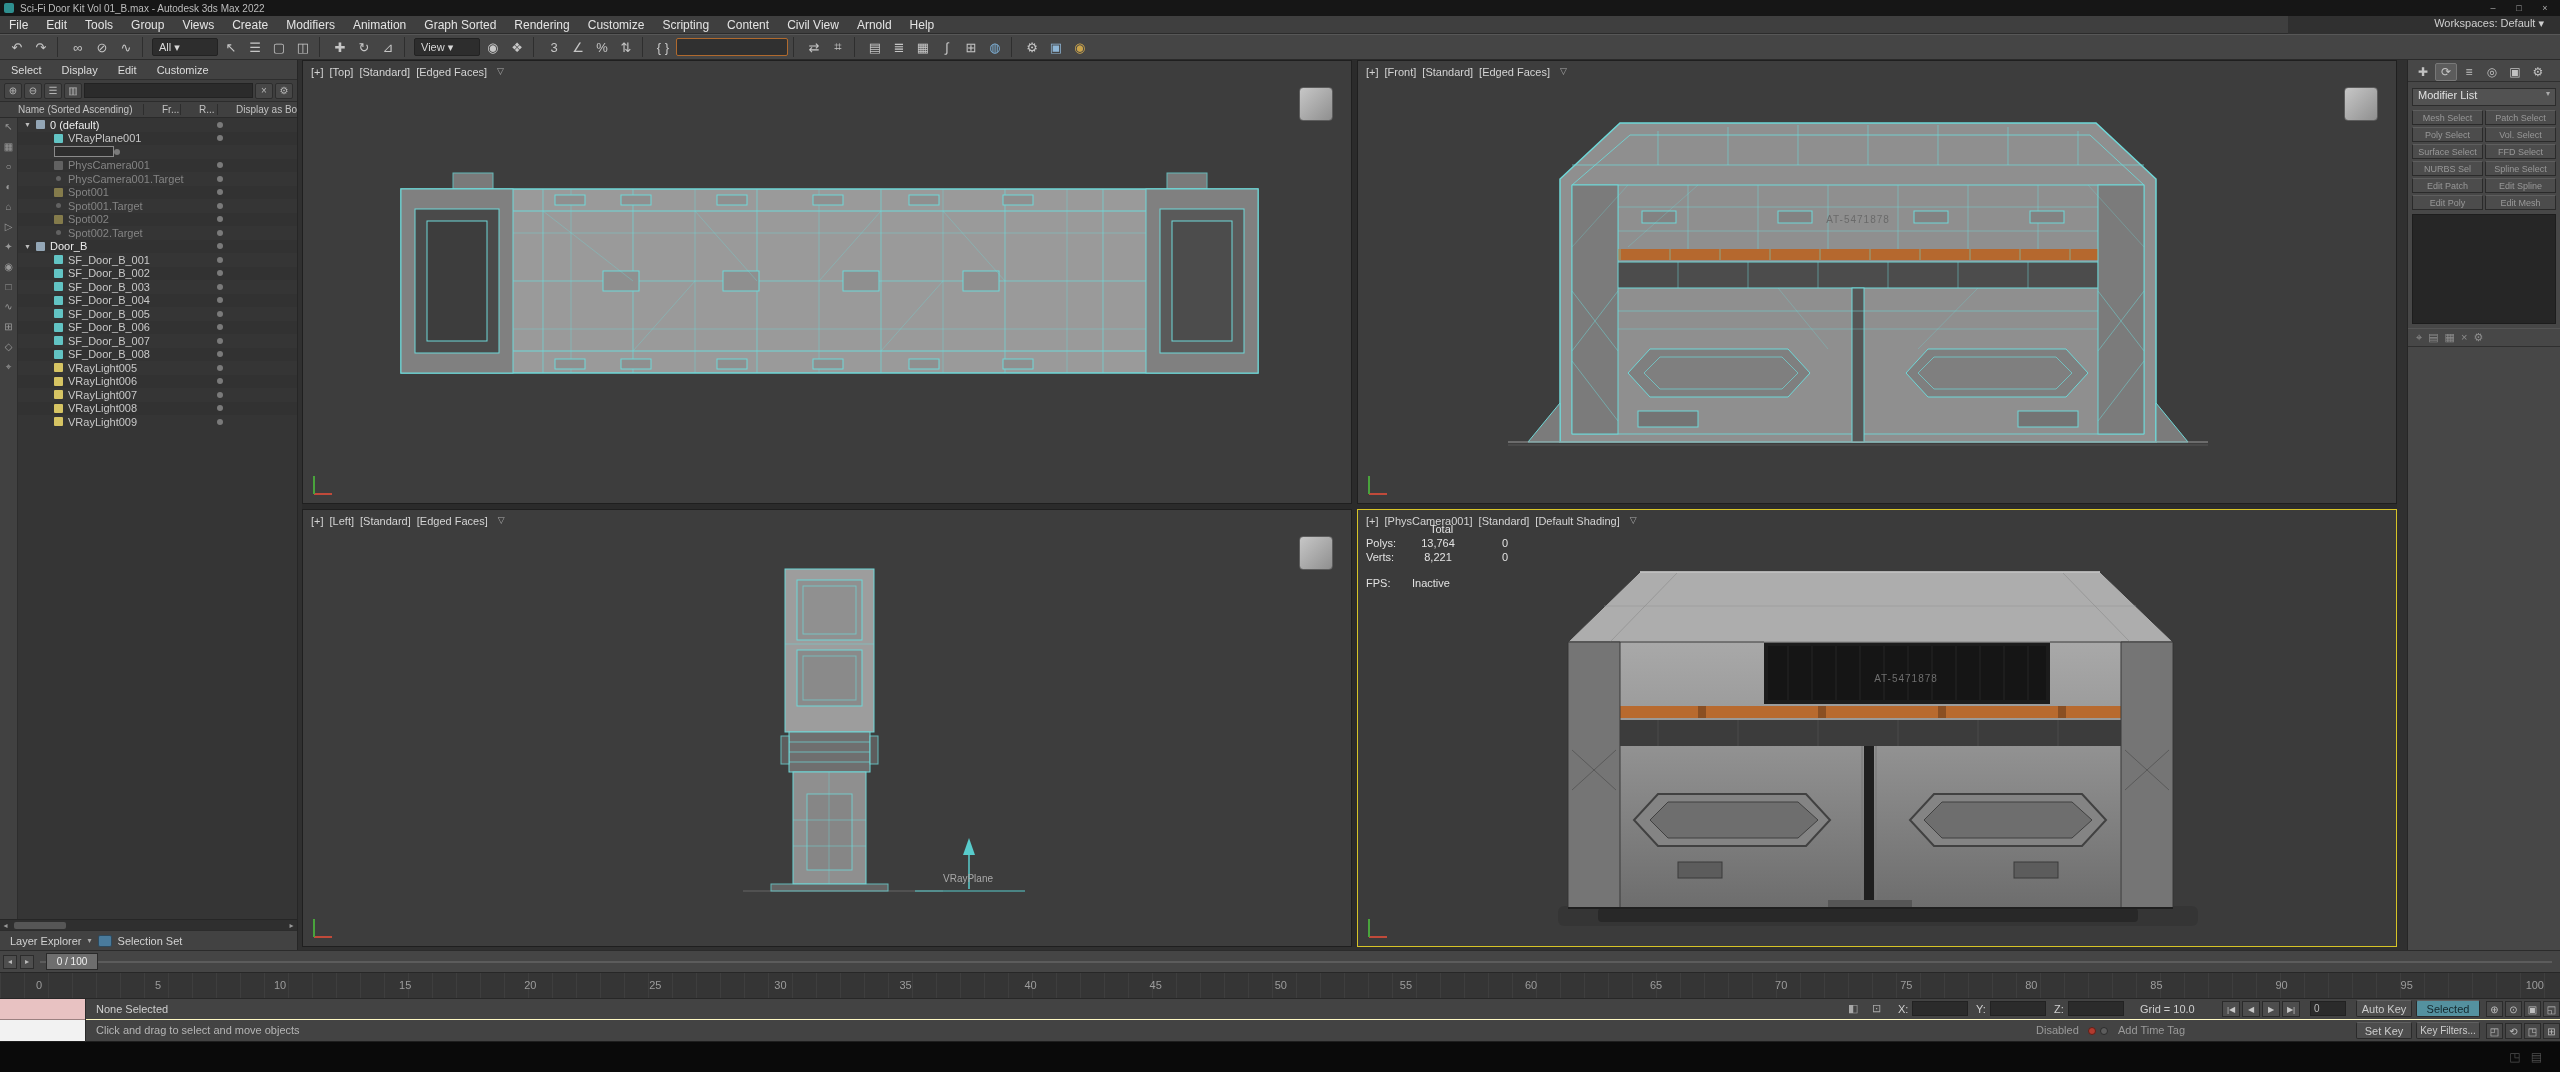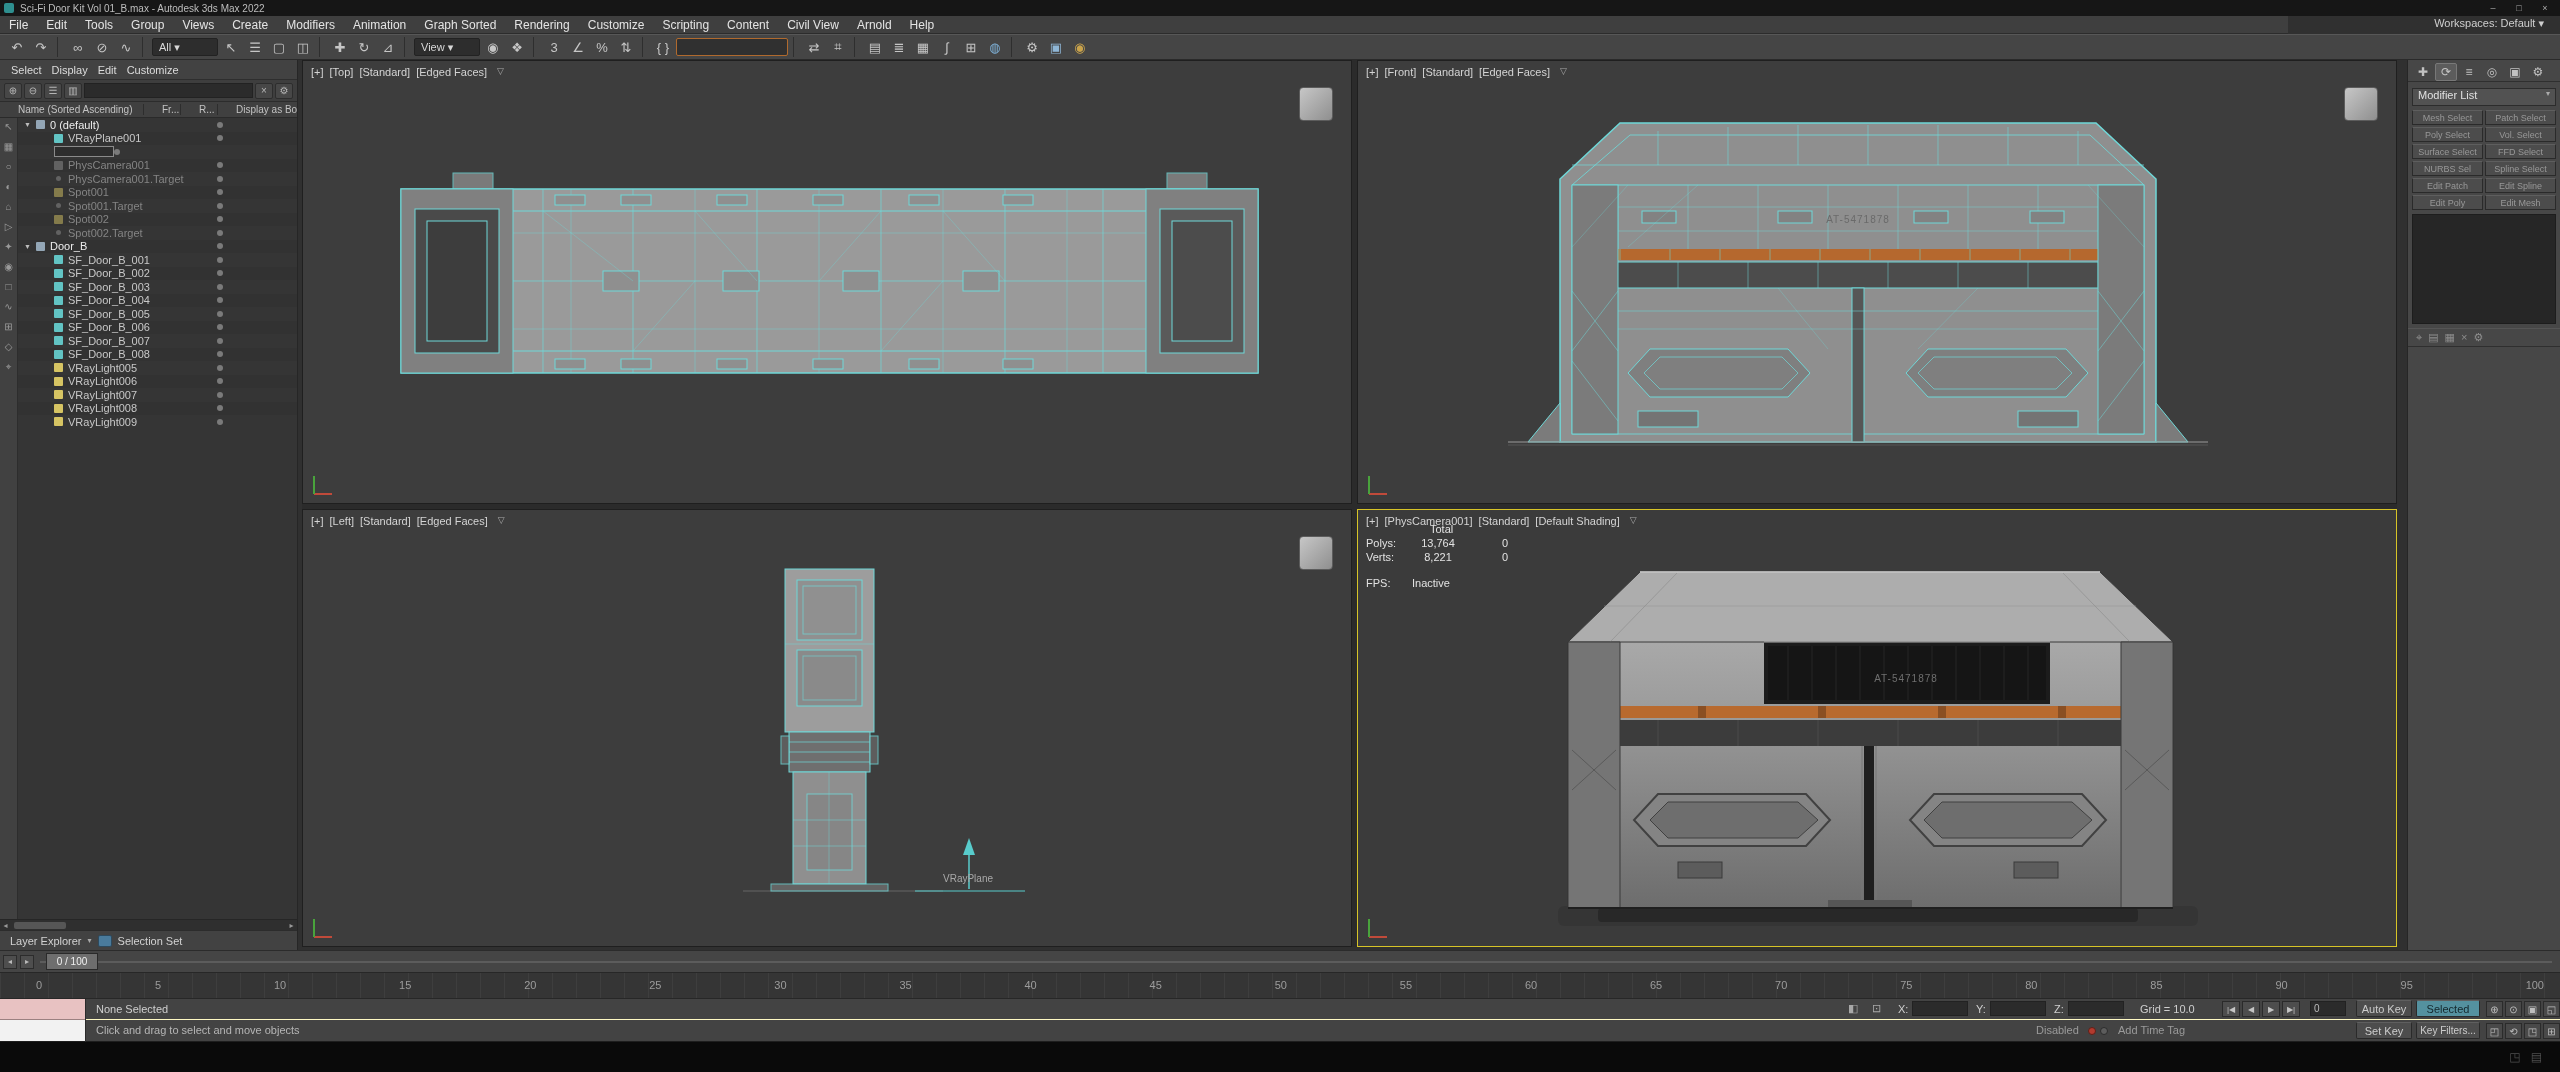--- a/index.html
+++ b/index.html
@@ -17,21 +17,21 @@
   #workspaces{position:absolute;right:16px;top:17px;font-size:11px;color:#cfcfcf}
   
   #toolbar{left:0;top:34px;width:2560px;height:26px;background:#454545;border-top:1px solid #575757;border-bottom:1px solid #2a2a2a;display:flex;align-items:center;padding-left:6px;gap:2px}
   .tb{min-width:22px;height:22px;display:flex;align-items:center;justify-content:center;color:#c6c6c6;font-size:13px;border-radius:2px}
   .tb.combo{min-width:66px;height:18px;background:#2d2d2d;border:1px solid #222;font-size:11px;justify-content:flex-start;padding:0 6px;color:#d8d8d8}
   .tb.sets{min-width:112px;height:18px;background:#303030;border:1px solid #b06a2e}
   .tb.sep{min-width:5px;height:20px;border-left:1px solid #2e2e2e;margin:0 3px;border-radius:0}
   .tb.mat{color:#7fb2d9}.tb.blue{color:#8fb6d6}.tb.orange{color:#c9a34c}
   
   #explorer{left:0;top:60px;width:298px;height:890px;background:#3c3c3c;border-right:1px solid #262626}
-  .exp-menus{height:20px;display:flex;align-items:center;gap:0;padding-left:6px;background:#424242;border-bottom:1px solid #2e2e2e;font-size:11px}
+  .exp-menus{height:20px;display:flex;align-items:center;gap:10px;padding-left:6px;background:#424242;border-bottom:1px solid #2e2e2e;font-size:11px}
   .exp-menus span{padding:0 5px;color:#dcdcdc}
   .exp-tools{height:22px;display:flex;align-items:center;gap:2px;padding:0 4px;background:#3e3e3e;border-bottom:1px solid #2c2c2c}
   .mini{width:18px;height:16px;display:flex;align-items:center;justify-content:center;color:#b5b5b5;font-size:10px;background:#474747;border:1px solid #2d2d2d;border-radius:2px}
   .exp-search{flex:1;height:15px;background:#2b2b2b;border:1px solid #222;color:#ddd;font-size:10px;padding:0 4px;font-family:"Liberation Sans",sans-serif}
   .exp-head{height:16px;display:flex;align-items:center;background:#404040;border-bottom:1px solid #2a2a2a;font-size:10px;color:#c2c2c2}
   .exp-head .hname{flex:1;padding-left:18px;overflow:hidden;white-space:nowrap}
   .exp-head .hc{border-left:1px solid #2d2d2d;padding:0 18px;overflow:hidden;white-space:nowrap}
   .hc1{width:28px}.hc2{width:22px}.hc3{width:80px}
   #exp-strip{position:absolute;left:0;top:58px;bottom:31px;width:18px;background:#414141;border-right:1px solid #2d2d2d;display:flex;flex-direction:column;align-items:center;padding-top:3px;gap:9px}
   #exp-strip span{color:#9a9a9a;font-size:10px}

